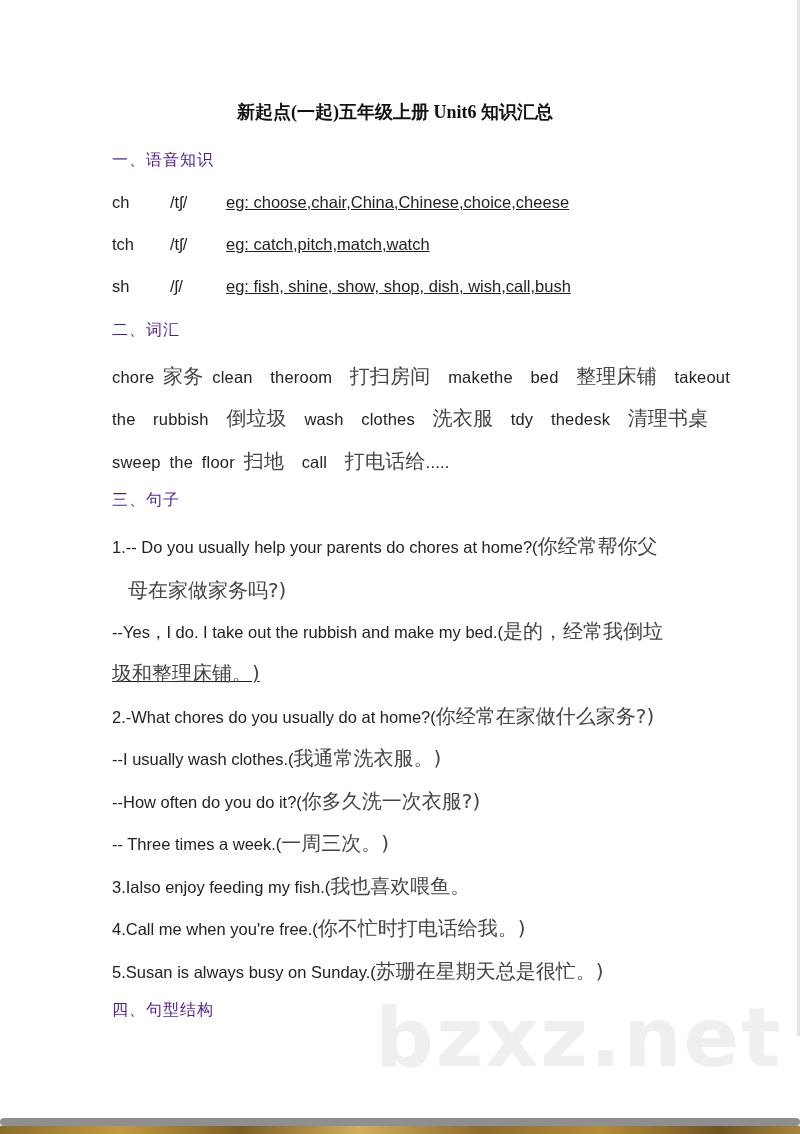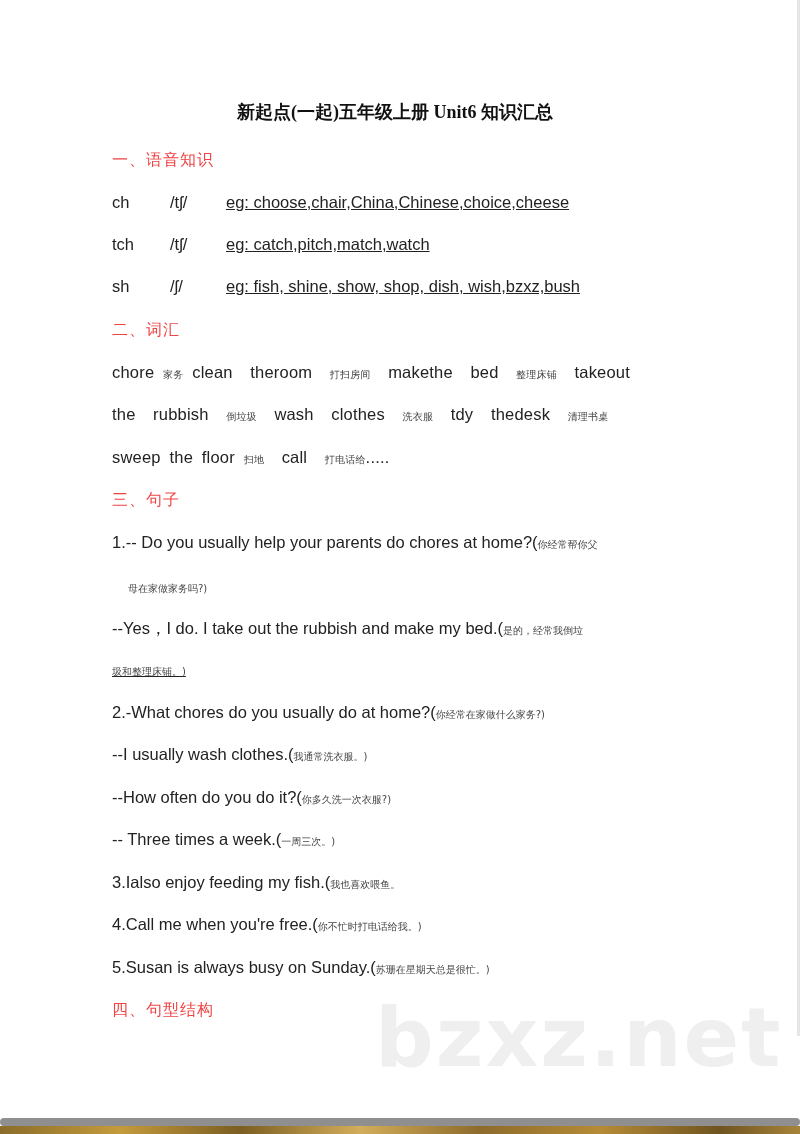--- a/index.html
+++ b/index.html
@@ -14,22 +14,22 @@
     background:#fff; border-right:3px solid #e6e6e6;
   }
   .title {
     position:absolute; top:100px; left:0; width:790px; text-align:center;
     font-family:"Liberation Serif","DejaVu Serif",serif;
     font-weight:bold; font-size:18px; color:#111;
   }
   .line {
     position:absolute; left:112px; font-size:16.5px; white-space:nowrap; color:#222;
   }
-  .heading { color:#ef4444; font-family:"DejaVu Sans",sans-serif; font-size:16px; letter-spacing:1px; }
-  .cn { color:#444; font-family:"DejaVu Sans",sans-serif; font-size:10px; }
+  .heading { color:#4c1d95; font-family:"DejaVu Sans",sans-serif; font-size:16px; letter-spacing:1px; }
+  .cn { color:#444; font-family:"DejaVu Sans",sans-serif; font-size:20px; }
   .phon { display:inline-block;text-decoration:underline; }
   .ph-word { display:inline-block; width:58px; }
   .ph-sym { display:inline-block; width:56px; }
   .vocab { letter-spacing:0.2px; word-spacing:4px; }
   .watermark {
     position:absolute; left:375px; top:990px;
     font-family:"DejaVu Sans",sans-serif; font-weight:bold;
     font-size:82px; color:#efefef; letter-spacing:2px;
   }
   .scrollbar {
@@ -50,21 +50,21 @@
 
   <div class="line heading" style="top:150px;">一、语音知识</div>
 
   <div class="line phon" style="top:193px;">
     <span class="ph-word">ch</span><span class="ph-sym">/tʃ/</span><span>eg: choose,chair,China,Chinese,choice,cheese</span>
   </div>
   <div class="line phon" style="top:235px;">
     <span class="ph-word">tch</span><span class="ph-sym">/tʃ/</span><span>eg: catch,pitch,match,watch</span>
   </div>
   <div class="line phon" style="top:277px;">
-    <span class="ph-word">sh</span><span class="ph-sym">/ʃ/</span><span>eg: fish, shine, show, shop, dish, wish,bzxz,bush</span>
+    <span class="ph-word">sh</span><span class="ph-sym">/ʃ/</span><span>eg: fish, shine, show, shop, dish, wish,call,bush</span>
   </div>
 
   <div class="line heading" style="top:320px;">二、词汇</div>
 
   <div class="line vocab" style="top:363px; white-space:pre;"><span>chore </span><span class="cn">家务</span><span> clean  theroom  </span><span class="cn">打扫房间</span><span>  makethe  bed  </span><span class="cn">整理床铺</span><span>  takeout</span></div>
 
   <div class="line vocab" style="top:405px; white-space:pre;"><span>the  rubbish  </span><span class="cn">倒垃圾</span><span>  wash  clothes  </span><span class="cn">洗衣服</span><span>  tdy  thedesk  </span><span class="cn">清理书桌</span></div>
 
   <div class="line vocab" style="top:448px; white-space:pre;"><span>sweep the floor </span><span class="cn">扫地</span><span>  call  </span><span class="cn">打电话给</span><span>.....</span></div>
 

